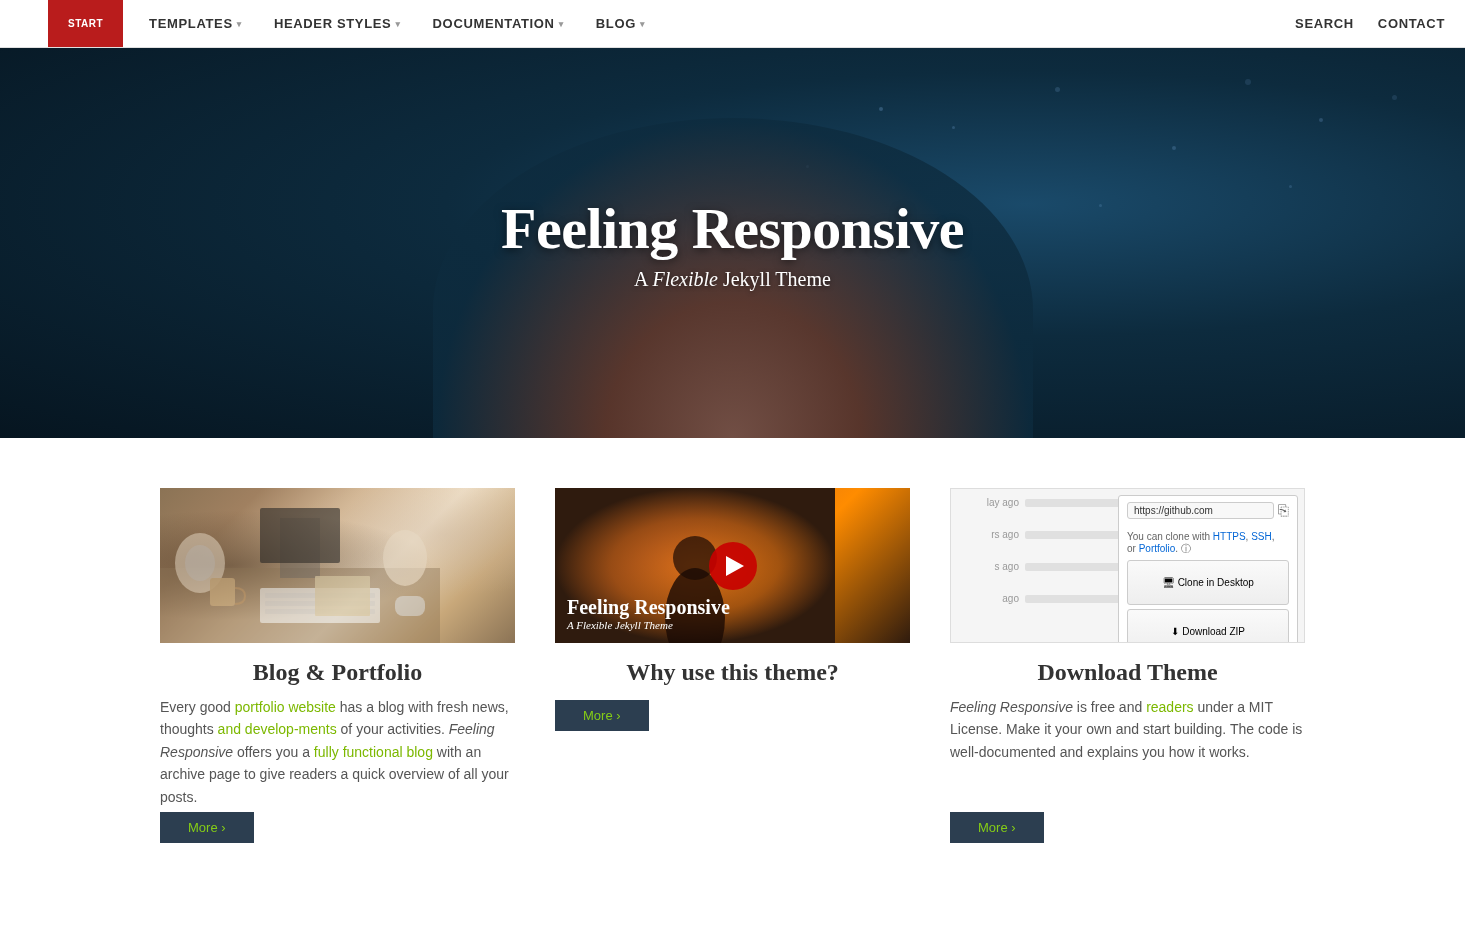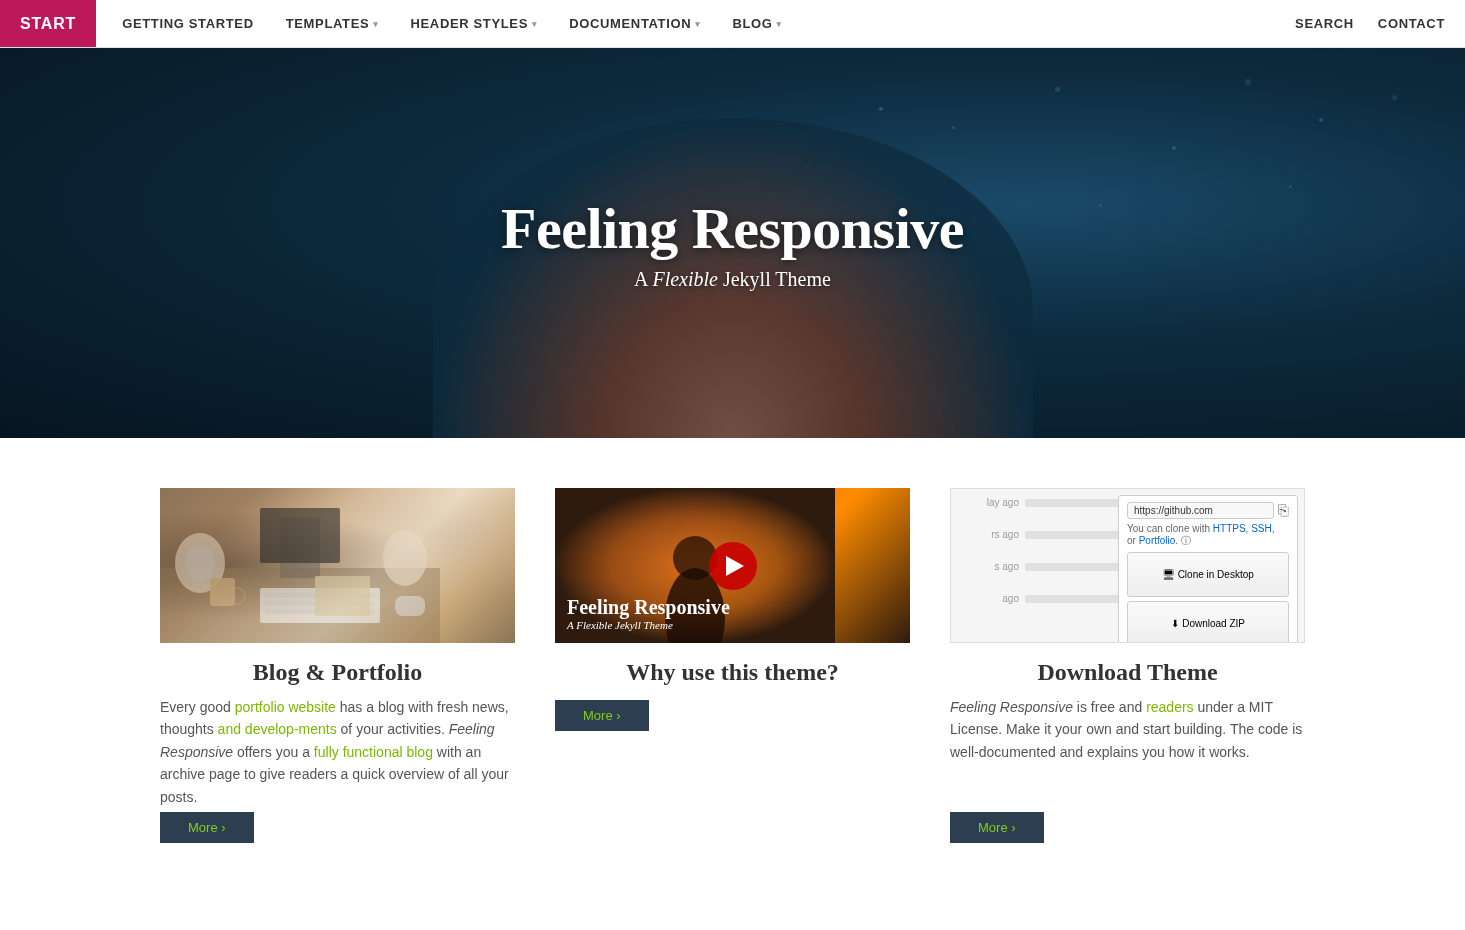--- a/index.html
+++ b/index.html
@@ -9,30 +9,31 @@
     nav {
       display: flex;
       align-items: center;
       height: 48px;
       background: #fff;
       border-bottom: 1px solid #e0e0e0;
       padding: 0 0;
       position: relative;
     }
     .nav-start {
-      background: #be185d;
+      background: #b91c1c;
       color: #fff;
       font-weight: bold;
-      font-size: 16px;
+      font-size: 10px;
       padding: 0 20px;
       height: 100%;
       display: flex;
       align-items: center;
       letter-spacing: 0.05em;
       font-family: Arial, sans-serif;
+      margin-left: 48px;
     }
     .nav-items {
       display: flex;
       align-items: center;
       height: 100%;
       flex: 1;
       padding-left: 10px;
     }
     .nav-item {
       font-family: Arial, sans-serif;
@@ -239,21 +240,21 @@
     .gh-panel {
       background: #fff;
       border: 1px solid #ccc;
       border-radius: 3px;
       padding: 6px 8px;
     }
     .gh-url-bar {
       display: flex;
       align-items: center;
       gap: 4px;
-      margin-bottom: 4px;
+      margin-bottom: 12px;
     }
     .gh-url-input {
       flex: 1;
       background: #f8f8f8;
       border: 1px solid #ccc;
       border-radius: 3px;
       padding: 2px 6px;
       font-size: 10px;
       color: #333;
     }
@@ -307,23 +308,20 @@
       text-decoration: none;
     }
   </style>
 </head>
 <body>
 
 <nav>
   <div class="nav-start">START</div>
   <div class="nav-items">
     <div class="nav-item">
-      <span>GETTING STARTED</span>
-    </div>
-    <div class="nav-item">
       <span>TEMPLATES</span>
       <span class="arrow">▾</span>
     </div>
     <div class="nav-item">
       <span>HEADER STYLES</span>
       <span class="arrow">▾</span>
     </div>
     <div class="nav-item">
       <span>DOCUMENTATION</span>
       <span class="arrow">▾</span>

